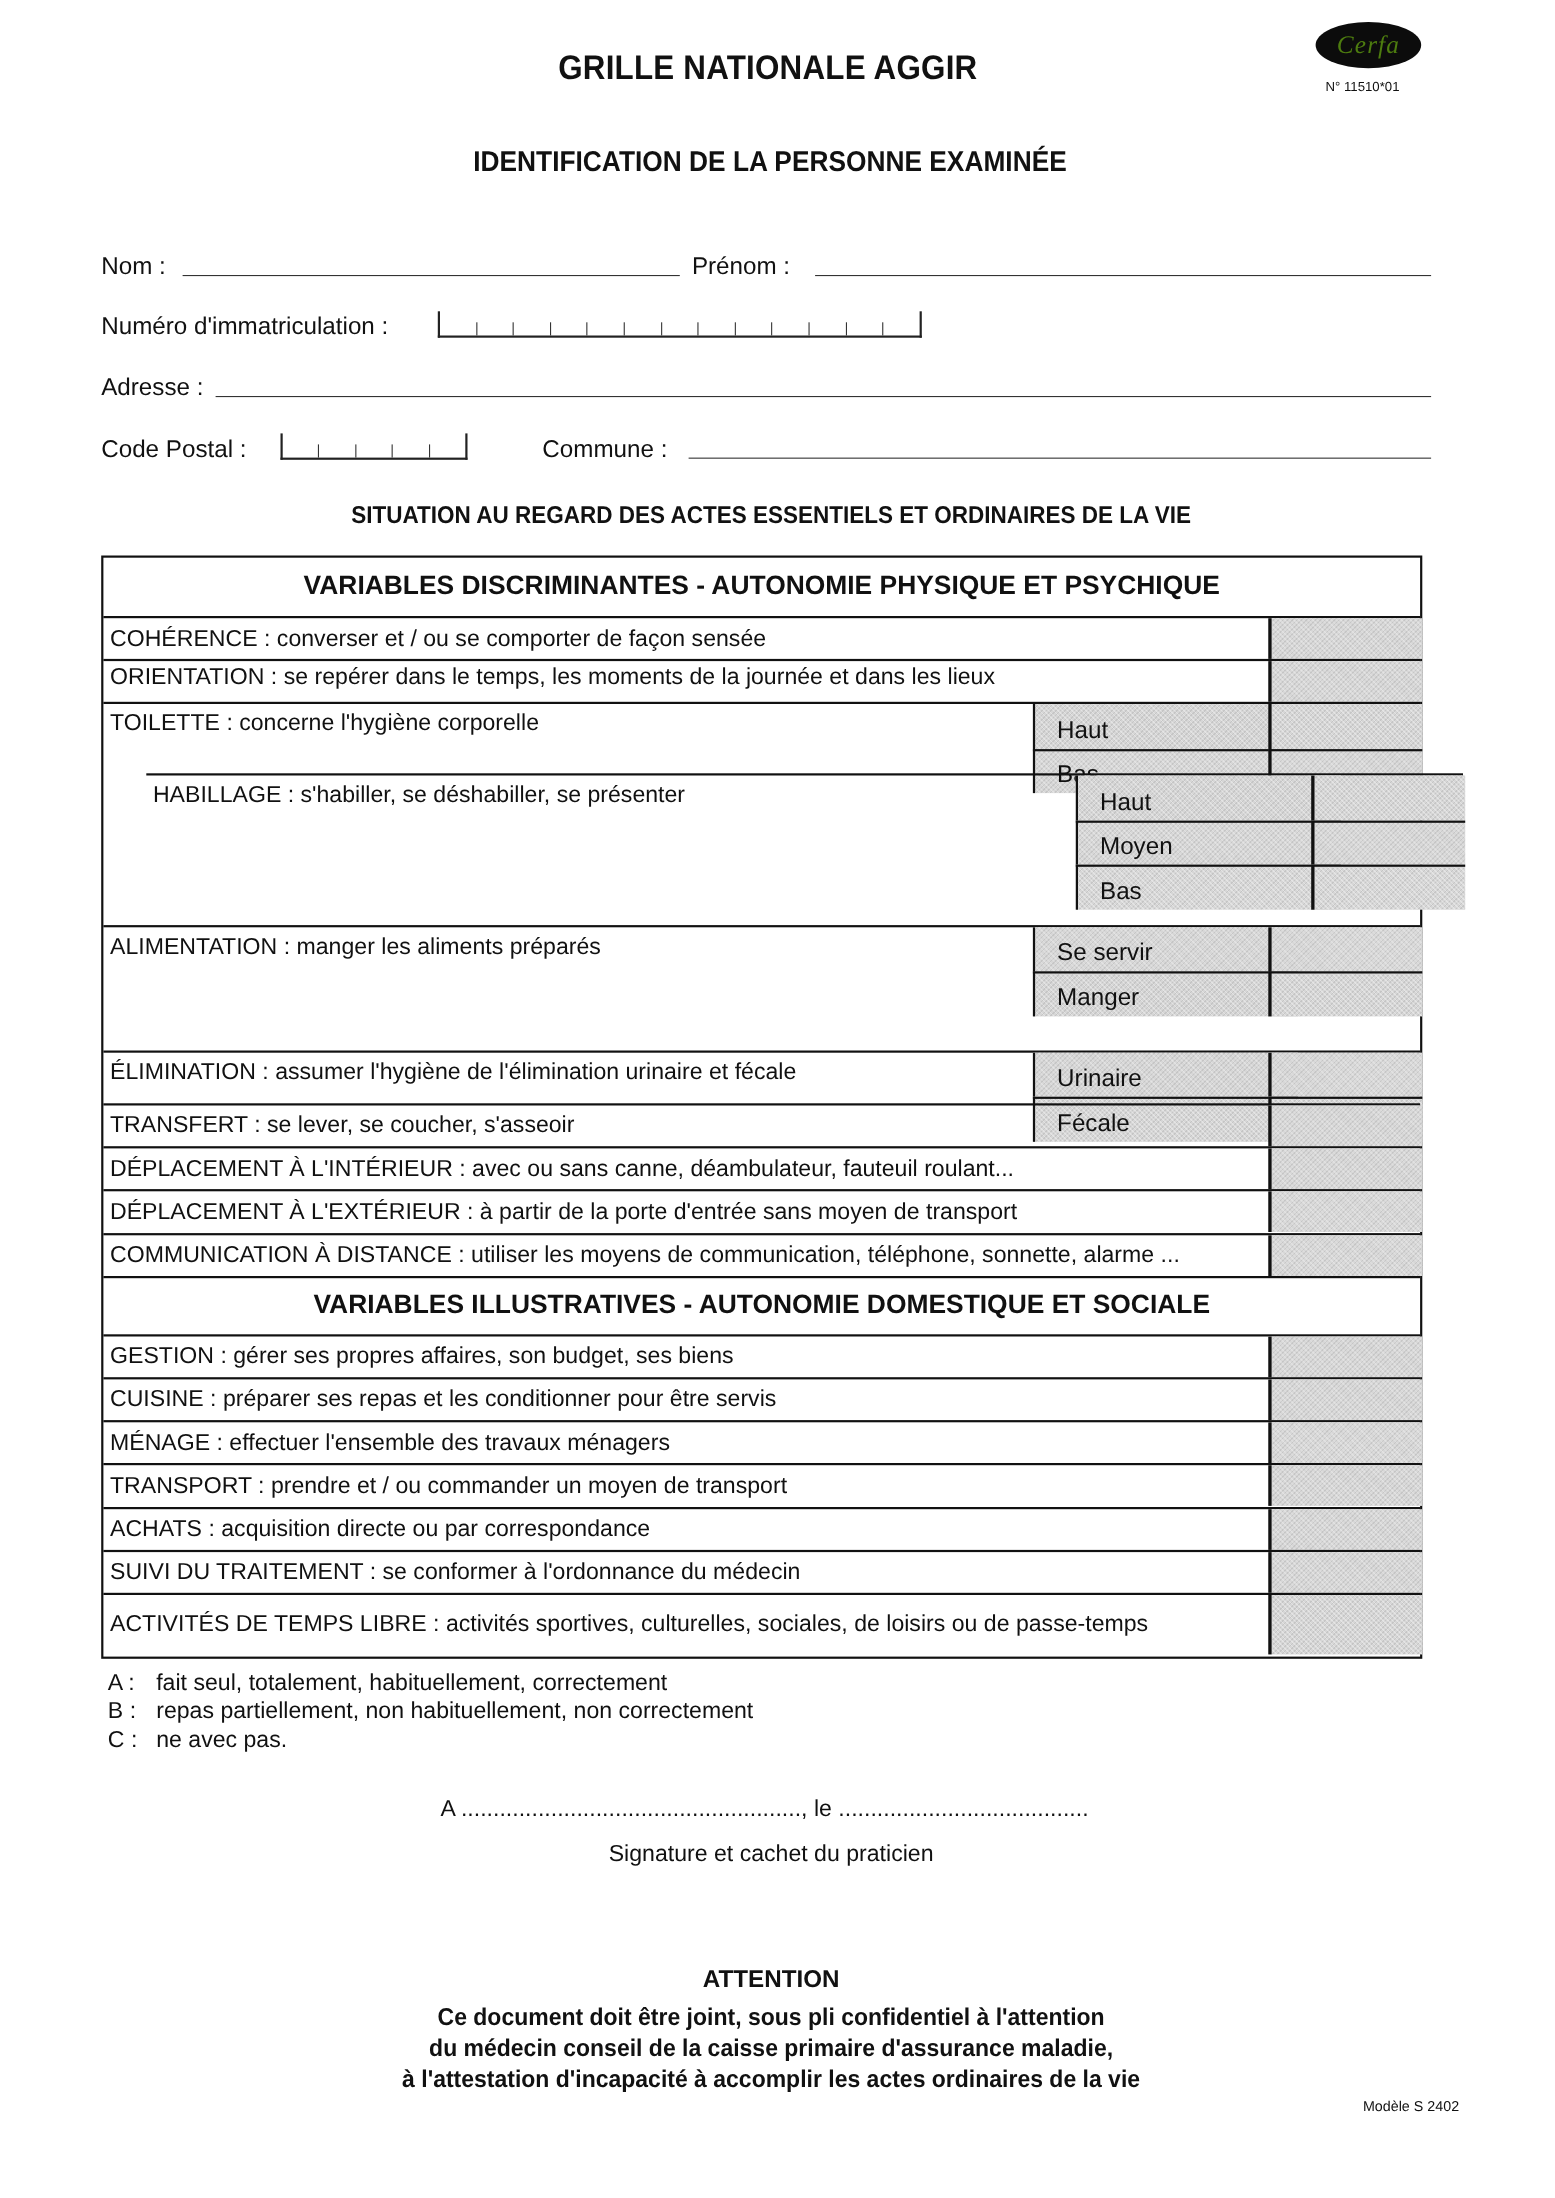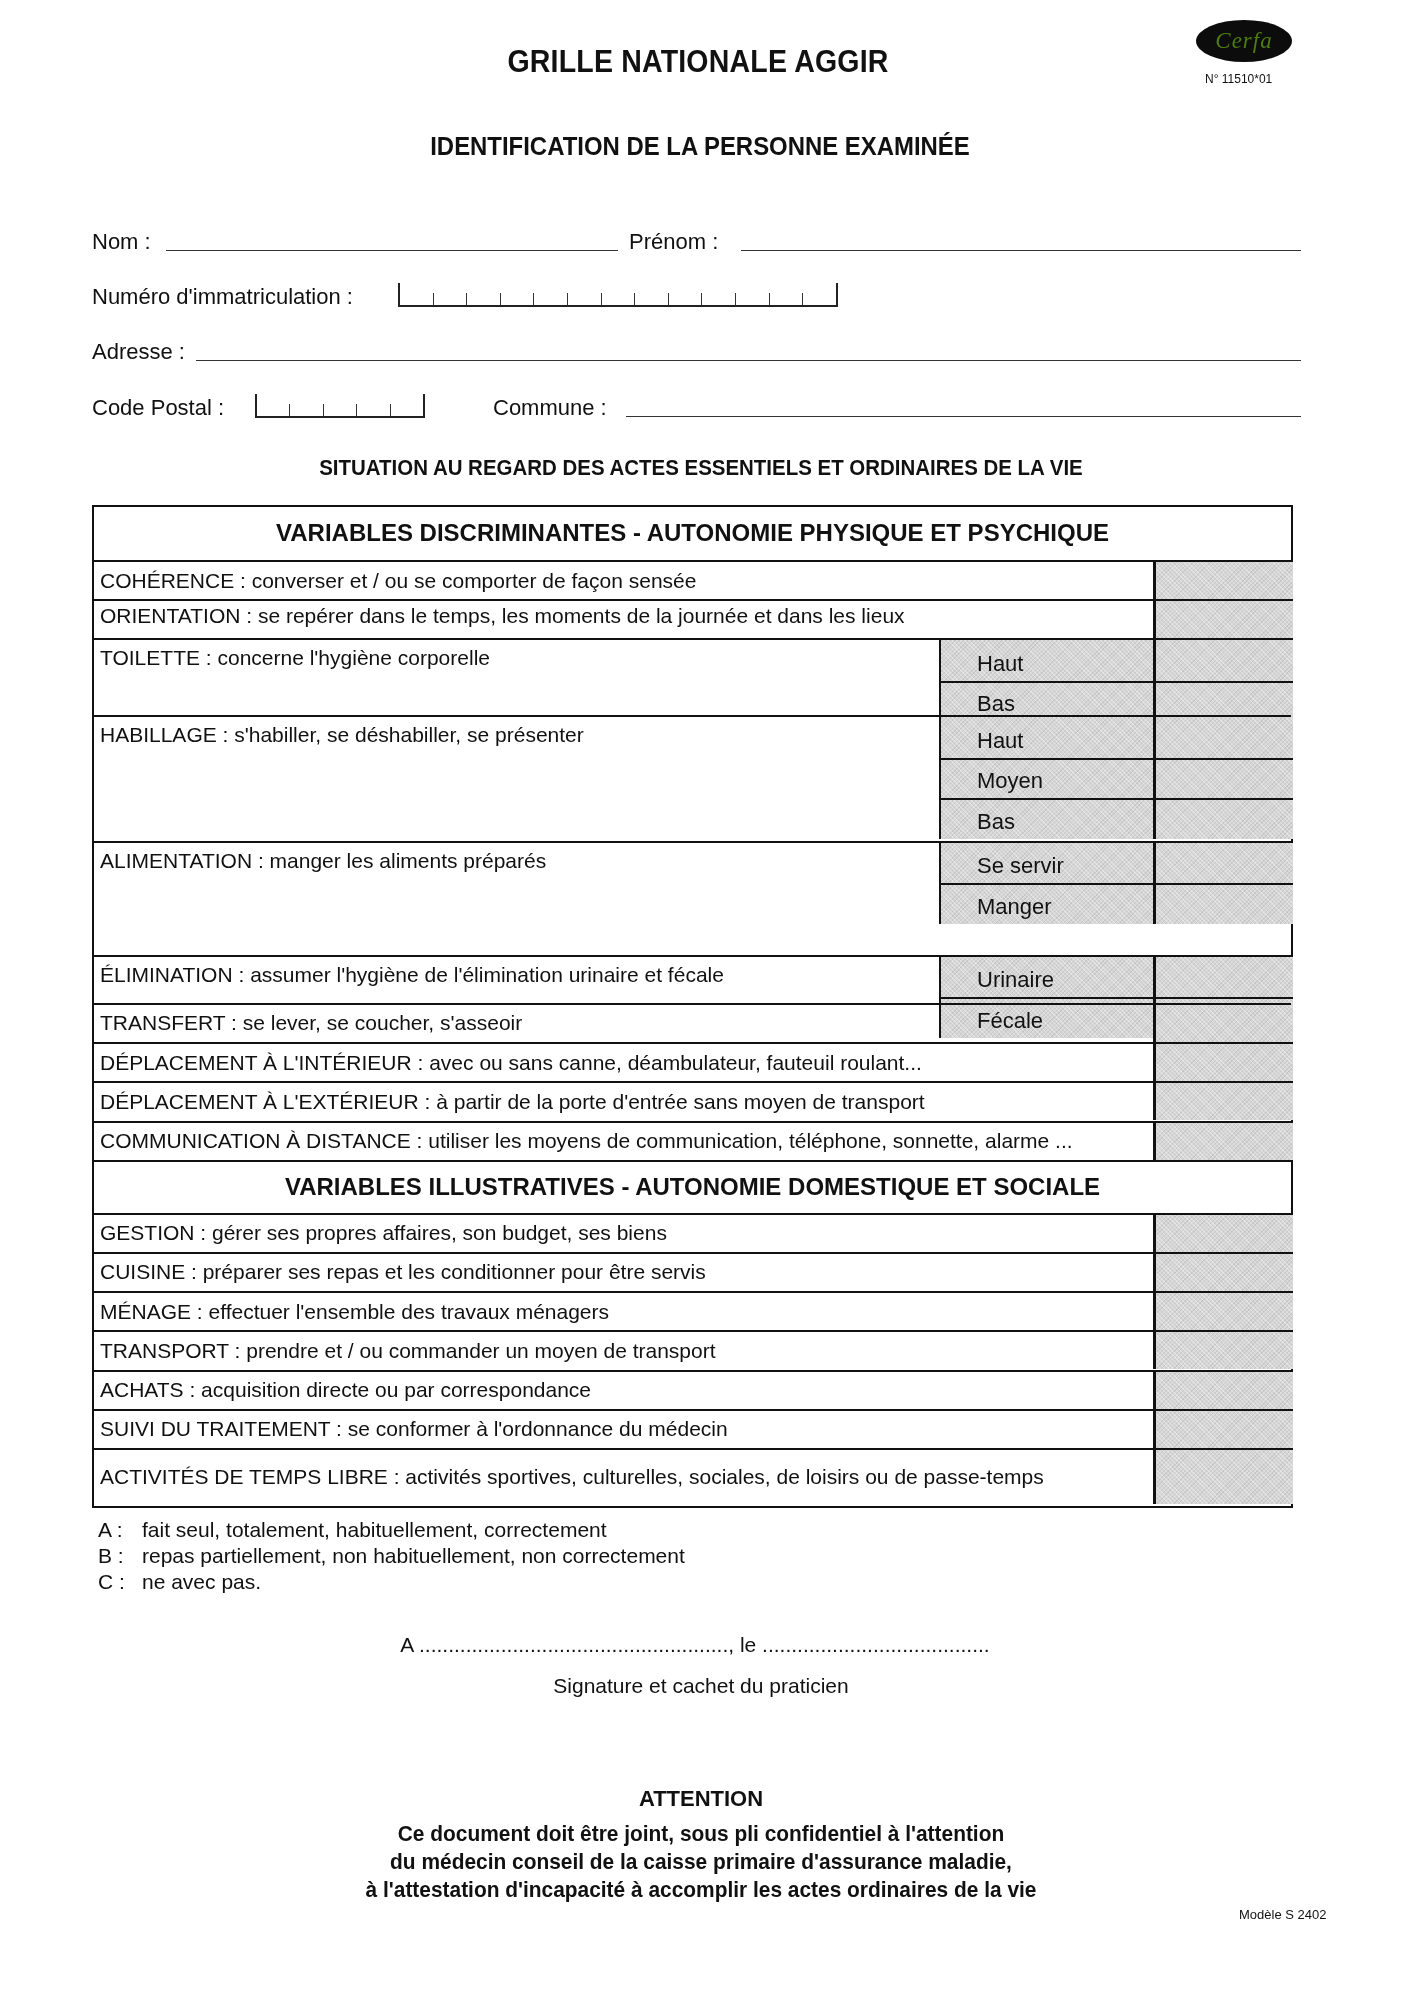--- a/index.html
+++ b/index.html
@@ -58,22 +58,22 @@
          position: absolute; left: 0; }
   .shade {
     position: absolute; box-sizing: border-box;
     background-color: #d6d6d6;
     background-image:
       repeating-linear-gradient(45deg, rgba(255,255,255,0.35) 0 1px, transparent 1px 3px),
       repeating-linear-gradient(-45deg, rgba(0,0,0,0.08) 0 1px, transparent 1px 3px);
   }
   .score { left: 1059px; width: 140px; border-left: 3px solid #111; }
   .sub {
-    left: 845px; width: 214px; border-left: 2px solid #111;
-    font-size: 22px; padding-left: 36px; display: flex; align-items: flex-end; padding-bottom: 4px;
+    left: 845px; width: 241px; border-left: 2px solid #111;
+    font-size: 22px; padding-left: 20px; display: flex; align-items: flex-end; padding-bottom: 4px;
   }
   .sub-border { border-top: 2px solid #111; }
 
   .legend { left: 98px; top: 1517px; font-size: 21px; line-height: 26px; }
   .legend .k { display: inline-block; width: 44px; }
 
   .sign-line { left: 0; width: 1414px; top: 1633px; text-align: center; font-size: 21px;
                transform: translateX(-12px); }
   .sign-caption { left: 0; width: 1414px; top: 1674px; text-align: center; font-size: 21px;
                   transform: translateX(-6px); }
@@ -145,21 +145,21 @@
       <div class="row-label" style="top: 3px;">ORIENTATION : se repérer dans le temps, les moments de la journée et dans les lieux</div>
       <div class="shade score" style="top: 0px; height: 100%;"></div>
     </div>
     <div class="row" style="top: 131.4px; width: 1197px; height: 81px;">
       <div class="row-label" style="top: 6px;">TOILETTE : concerne l'hygiène corporelle</div>
       <div class="shade sub" style="top: 0px; height: 40.5px;">Haut</div>
       <div class="shade score" style="top: 0px; height: 40.5px;"></div>
       <div class="shade sub sub-border" style="top: 40.5px; height: 40.5px;">Bas</div>
       <div class="shade score sub-border" style="top: 40.5px; height: 40.5px;"></div>
     </div>
-    <div class="row" style="top: 208px; width: 1197px; height: 121.5px;">
+    <div class="row" style="top: 196px; width: 1197px; height: 121.5px; margin-left: 39px;">
       <div class="row-label" style="top: 6px;">HABILLAGE : s'habiller, se déshabiller, se présenter</div>
       <div class="shade sub" style="top: 0px; height: 40.5px;">Haut</div>
       <div class="shade score" style="top: 0px; height: 40.5px;"></div>
       <div class="shade sub sub-border" style="top: 40.5px; height: 40.5px;">Moyen</div>
       <div class="shade score sub-border" style="top: 40.5px; height: 40.5px;"></div>
       <div class="shade sub sub-border" style="top: 81px; height: 40.5px;">Bas</div>
       <div class="shade score sub-border" style="top: 81px; height: 40.5px;"></div>
     </div>
     <div class="row" style="top: 333.9px; width: 1197px; height: 81px;">
       <div class="row-label" style="top: 6px;">ALIMENTATION : manger les aliments préparés</div>

